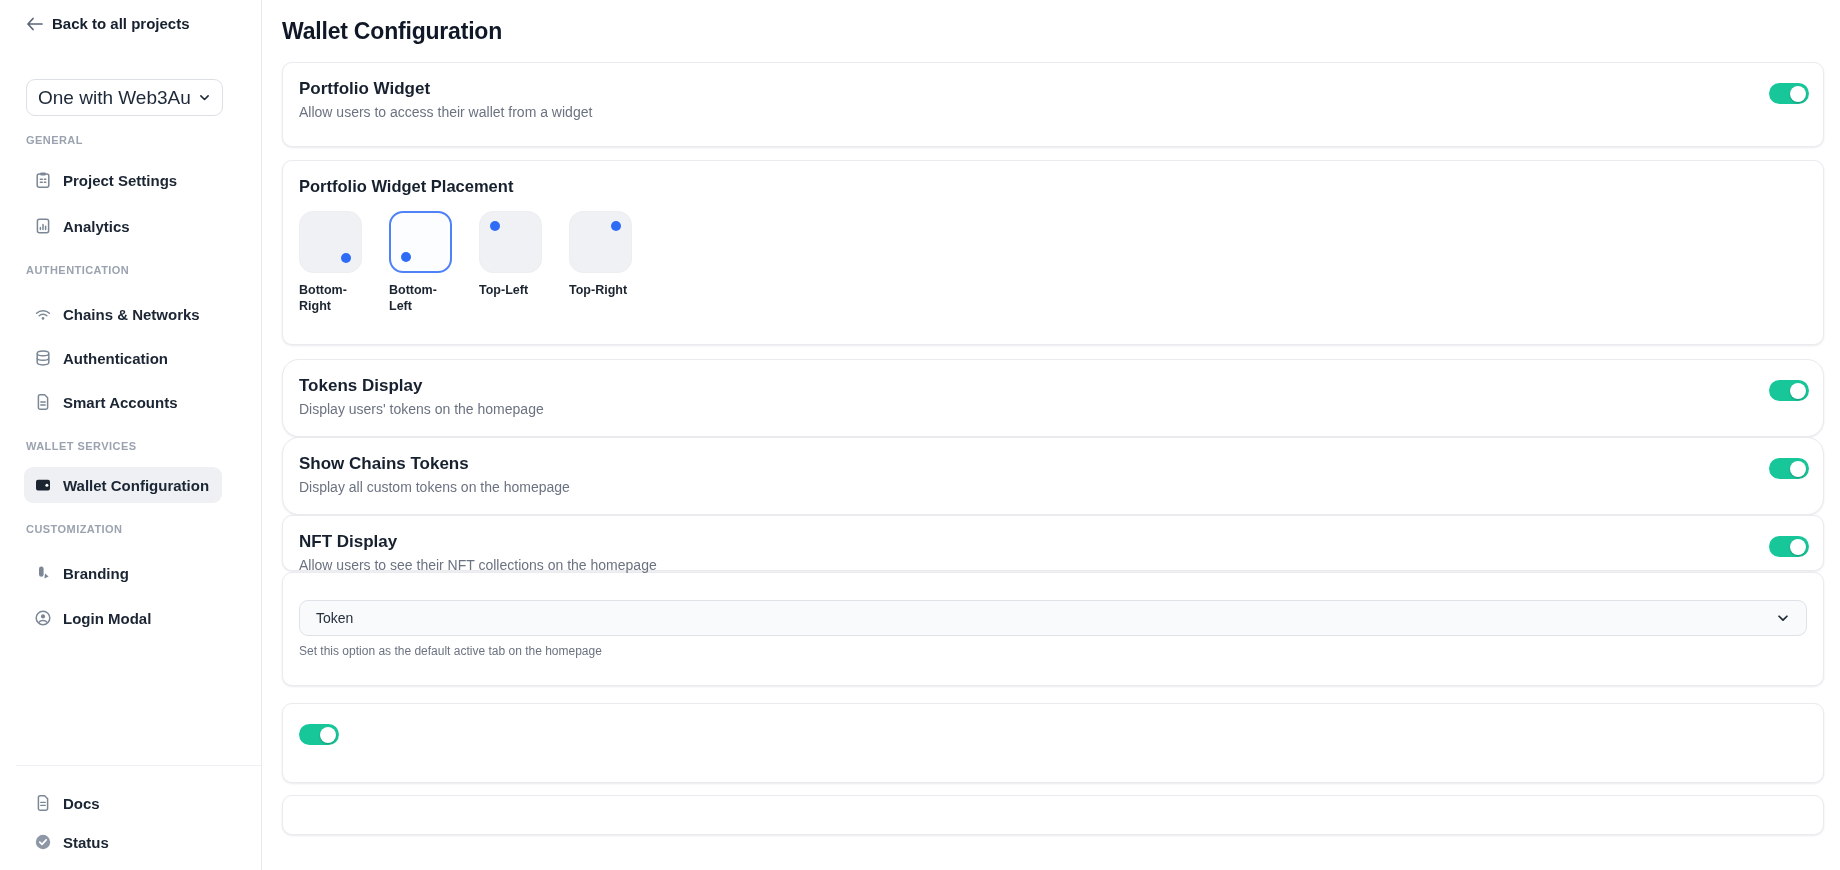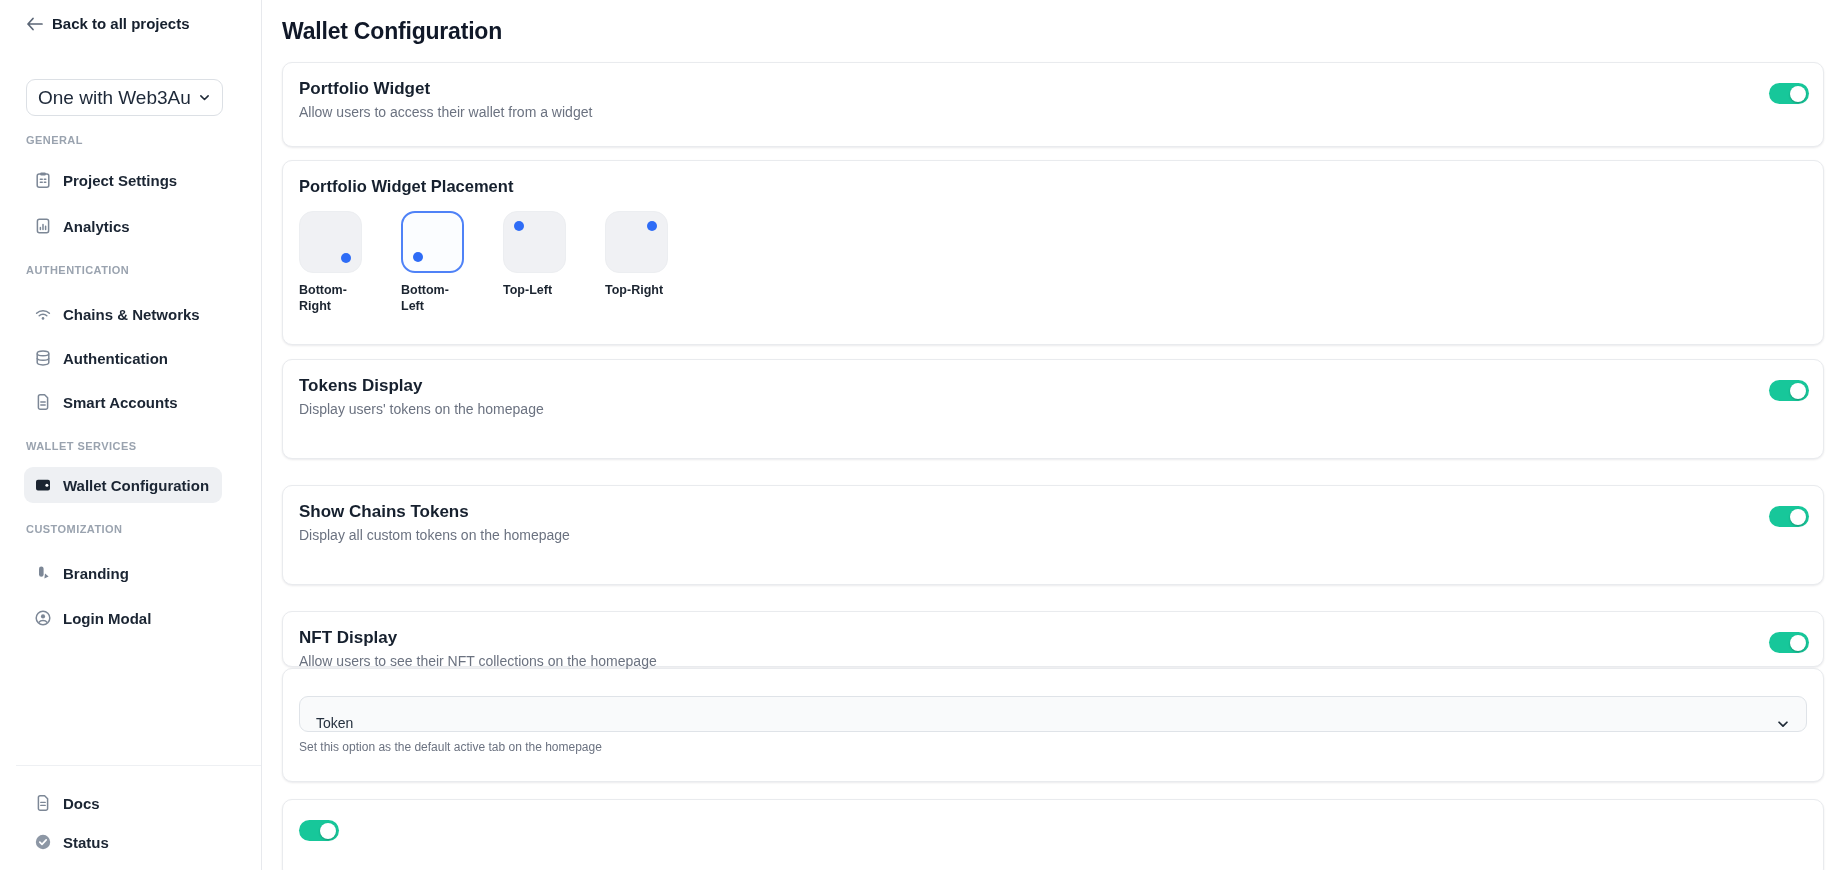--- a/index.html
+++ b/index.html
@@ -53,39 +53,39 @@
     box-shadow:0 1px 2px rgba(16,24,40,.05), 0 1px 3px rgba(16,24,40,.04);
   }
   .toggle-card { display:flex; justify-content:space-between; align-items:flex-start; padding:16px 14px 16px 16px; }
   .tc-title { font-size:17px; font-weight:700; color:#16202e; }
   .tc-desc { margin-top:5px; font-size:14px; color:#6b7280;text-align:center; }
   .toggle { width:40px; height:21px; border-radius:11px; background:#d1d5db; position:relative; margin-top:4px; cursor:pointer; flex-shrink:0; }
   .toggle[data-on="true"] { background:#17c79a; }
   .toggle .knob { position:absolute; top:2.5px; right:3px; width:16px; height:16px; background:#fff; border-radius:50%; box-shadow:0 1px 2px rgba(0,0,0,.25); }
 
   .h85{height:85px; margin-bottom:13px;}
-  .h78a{height:100px; margin-bottom:26px;}
+  .h78a{height:78px; margin-bottom:0;border-radius:17px;}
   .h78b{height:56px; margin-bottom:1px;}
   .h80{height:80px; margin-bottom:12px;}
   .placement-card { height:185px; margin-bottom:14px; padding:16px; }
   .pc-title { font-size:16.5px; font-weight:700; color:#16202e; }
-  .tiles { display:flex; gap:36px; margin-top:15px; }
+  .tiles { display:flex; gap:24px; margin-top:15px; }
   .tile-wrap { display:flex; flex-direction:column; }
   .tile { width:63px; height:62px; background:#f0f1f4; border:1px solid #eceef1; border-radius:14px; position:relative; cursor:pointer; }
   .tile[data-selected="true"] { background:#fbfdff; border:2px solid #4f82f7; }
   .dot { position:absolute; width:10px; height:10px; background:#2e6cf6; border-radius:50%; }
   .tile[data-dot="bottom-right"] .dot { right:10px; bottom:9px; }
   .tile[data-dot="bottom-left"]  .dot { left:10px;  bottom:9px; }
   .tile[data-dot="top-left"]     .dot { left:10px;  top:9px; }
   .tile[data-dot="top-right"]    .dot { right:10px; top:9px; }
   .tile-label { margin-top:9px; width:66px; font-size:12.5px; font-weight:700; color:#1b2430; line-height:16px; }
 
   .select-card { height:114px; margin-bottom:17px; padding:16px; }
   .dd-label { font-size:14.5px; font-weight:700; color:#222e3d; }
-  .dd-select { margin-top:11px; height:36px; border:1px solid #dfe3e8; background:#f9fafb; border-radius:9px; display:flex; align-items:flex-end; justify-content:space-between; padding:0 16px; cursor:pointer; }
+  .dd-select { margin-top:11px; height:36px; border:1px solid #dfe3e8; background:#f9fafb; border-radius:9px; display:flex; align-items:center; justify-content:space-between; padding:0 16px; cursor:pointer; }
   .dd-value { font-size:14px; color:#25303e; }
   .dd-helper { margin-top:8px; font-size:12px; color:#6b7280; }
   .partial-card { height:40px; }
 </style>
 </head>
 <body>
 
 <div class="app">
 
   <aside class="sidebar">

